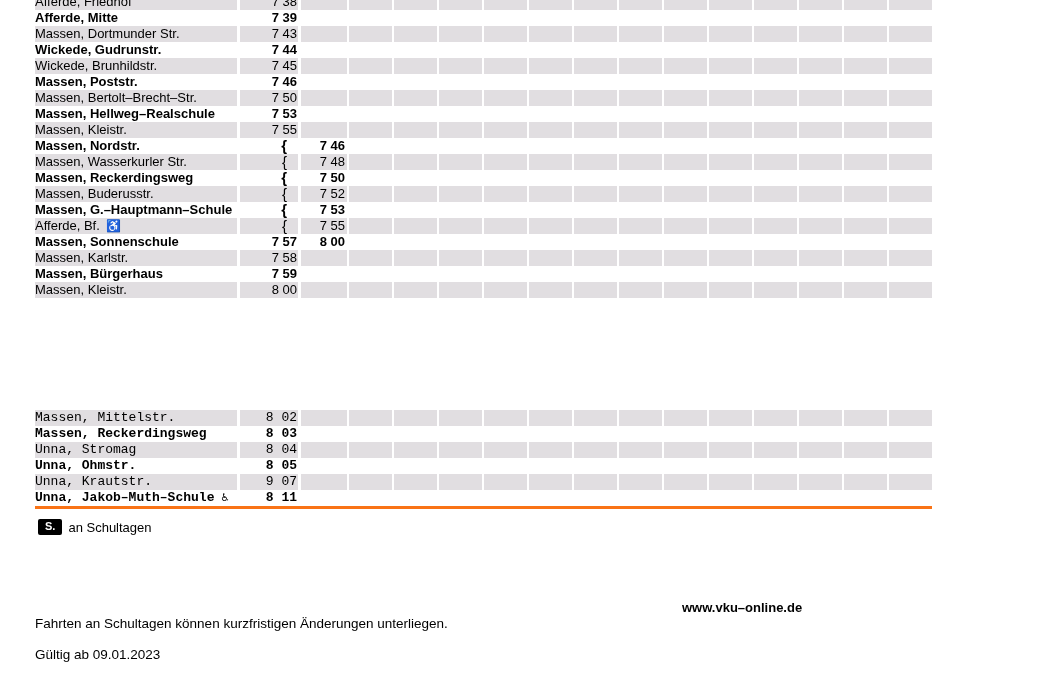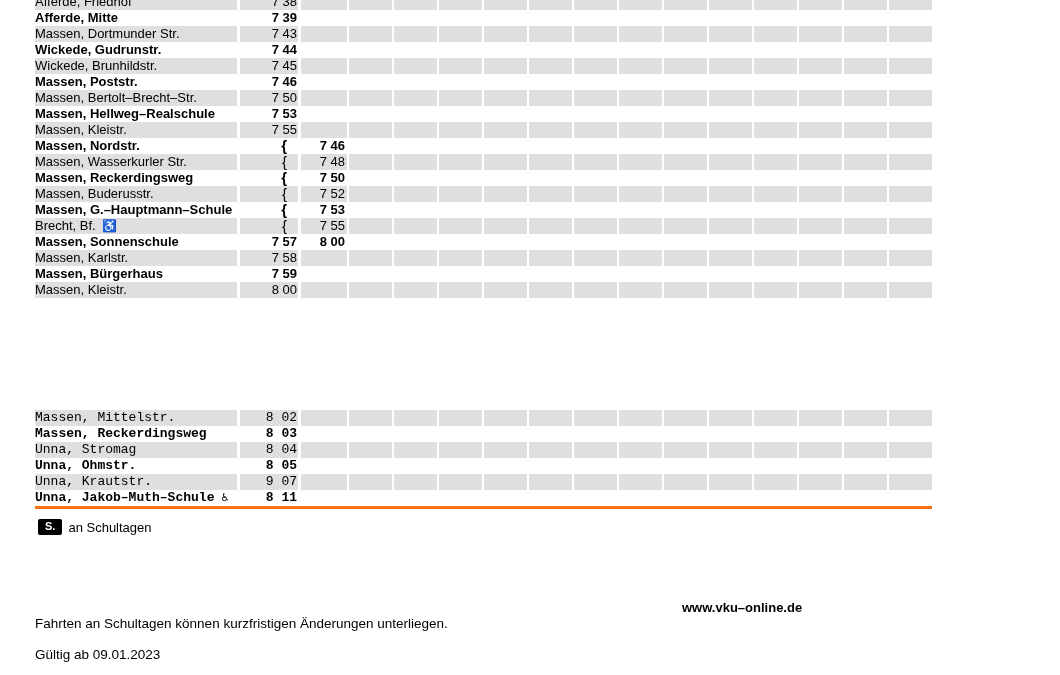--- a/index.html
+++ b/index.html
@@ -328,21 +328,21 @@
       <div class="cell empty"></div>
       <div class="cell empty"></div>
       <div class="cell empty"></div>
       <div class="cell empty"></div>
       <div class="cell empty"></div>
       <div class="cell empty"></div>
       <div class="cell empty"></div>
     </div>
     <div class="row shaded">
     <div class="cell station">
-      <span class="st-text">Brecht, Bf.</span>
+      <span class="st-text">Afferde, Bf.</span>
       <span class="wc" style="display: inline;">♿</span>
     </div>
     <div class="cell t1 brace">{</div>
     <div class="cell t2">7 55</div>
   <div class="cell empty"></div>
       <div class="cell empty"></div>
       <div class="cell empty"></div>
       <div class="cell empty"></div>
       <div class="cell empty"></div>
       <div class="cell empty"></div>

